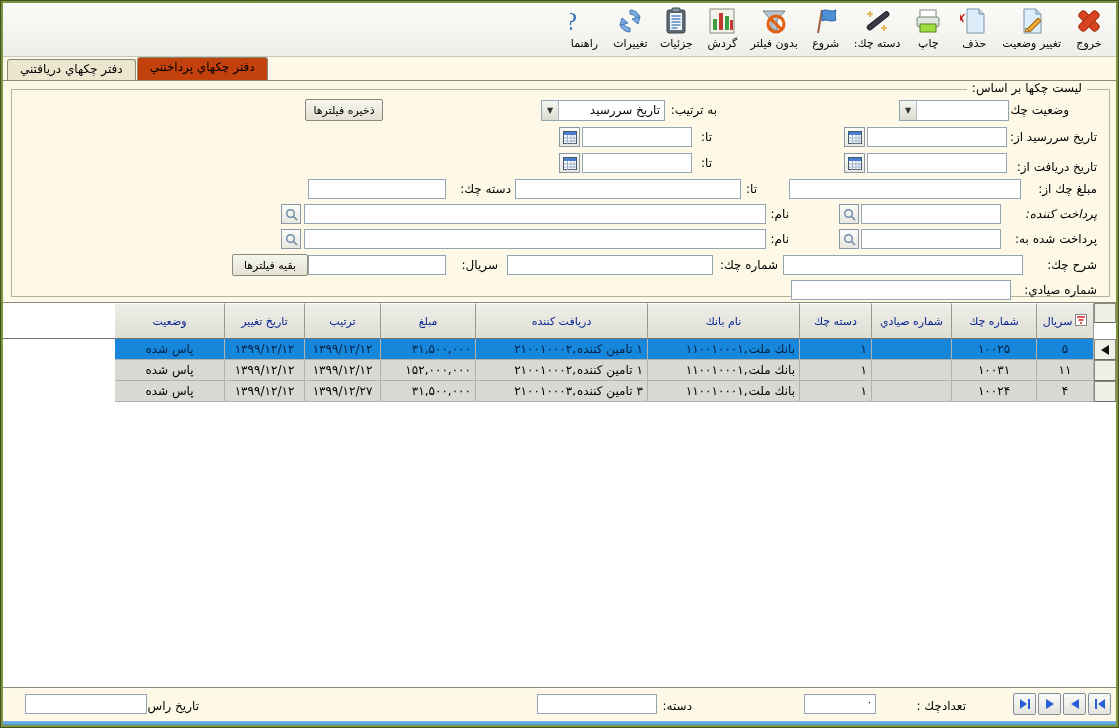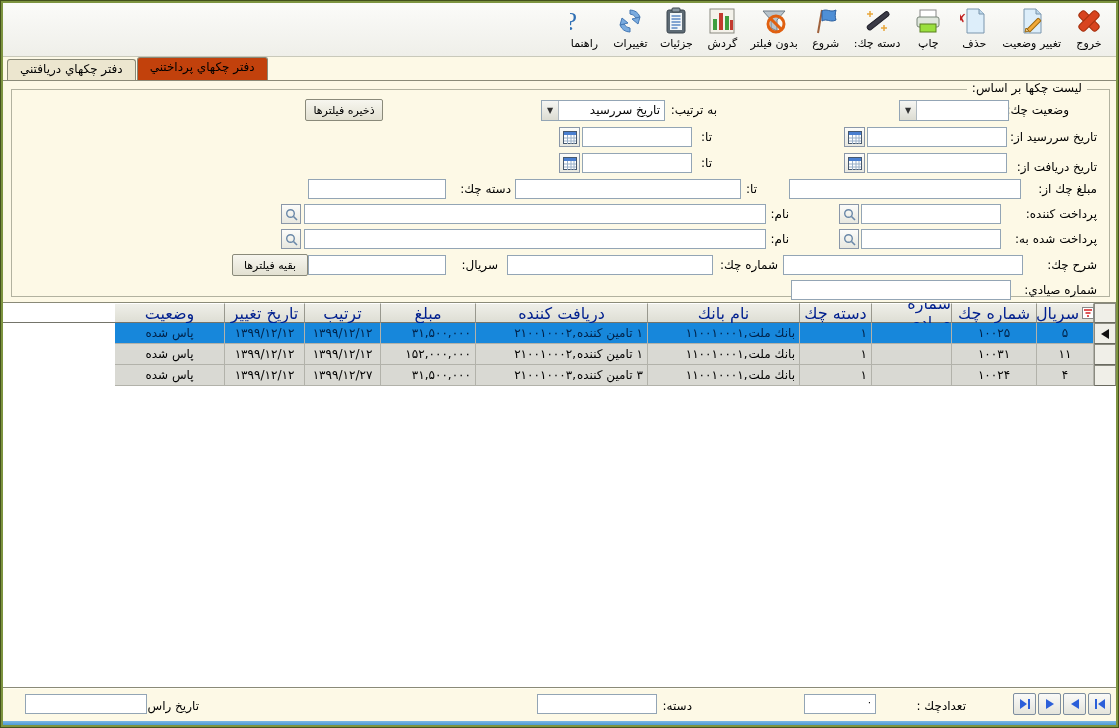--- a/index.html
+++ b/index.html
@@ -38,21 +38,21 @@
   .fi { position:absolute; height:20px; border:1px solid #93a5b5; background:#fff; font-family:inherit; font-size:12px; padding:0 3px; direction:rtl; }
   .combo { position:absolute; height:21px; border:1px solid #93a5b5; background:#fff; display:flex; direction:ltr; }
   .combo .drop { width:17px; background:linear-gradient(#f6f6f3,#dcdcd2); border-right:1px solid #aeb8c0; display:flex; align-items:center; justify-content:center; font-size:8px; color:#333; cursor:default; }
   .combo .val { flex:1; direction:rtl; padding:2px 4px; font-size:12px; white-space:nowrap; }
   .small-btn { position:absolute; height:22px; background:linear-gradient(#f7f6ef,#e3e1d2); border:1px solid #8a8a7a; border-radius:2px; font-size:11px; font-family:inherit; direction:rtl; cursor:default; }
   .icon-btn { position:absolute; width:21px; height:20px; background:linear-gradient(#fcfcfa,#e8e8e0); border:1px solid #8a97a8; display:flex; align-items:center; justify-content:center; cursor:default; }
 
   
   .grid-region { flex:1; background:#fff; border-top:1px solid #8a8a78; overflow:hidden; display:flex; flex-direction:column; }
   .grid-row { display:flex; direction:ltr; flex:0 0 auto; }
-  .hcell { height:20px; background:linear-gradient(#efefe9,#deded4); border-right:1px solid #98988e; border-bottom:1px solid #74746a; border-top:1px solid #fff; color:#001f8e; font-size:16px; display:flex; align-items:center; justify-content:center; direction:rtl; gap:3px; }
+  .hcell { height:36px; background:linear-gradient(#efefe9,#deded4); border-right:1px solid #98988e; border-bottom:1px solid #74746a; border-top:1px solid #fff; color:#001f8e; font-size:11px; display:flex; align-items:center; justify-content:center; direction:rtl; gap:3px; }
   .hspacer { flex:1; background:#fff; border-bottom:1px solid #74746a; }
   .cell { height:21px; border-right:1px solid #b2b2aa; border-bottom:1px solid #b2b2aa; font-size:12px; display:flex; align-items:center; justify-content:center; background:#d9d9d3; overflow:hidden; white-space:nowrap; }
   .cell.num { direction:ltr; }
   .cell.right { justify-content:flex-end; padding-left:3px; padding-right:4px; }
   .rspacer { flex:1; background:#fff; }
   .row.selected .cell { background:#1787db; color:#002147; }
   .marker-cell { width:22px; background:#f0efe8; border:1px solid #8a8a80; border-bottom-color:#6a6a60; display:flex; align-items:center; justify-content:center; }
   .tri-left { width:0; height:0; border-top:5px solid transparent; border-bottom:5px solid transparent; border-right:8px solid #111; }
   .c-status{width:110px}.c-chdate{width:80px}.c-due{width:76px}.c-amount{width:95px}
   .c-receiver{width:172px}.c-bank{width:152px}.c-book{width:72px}.c-sayad{width:80px}
@@ -265,21 +265,21 @@
           </svg>
       </span>
 
       <span class="fl" style="top:89px;right:12px;">مبلغ چك از:</span>
       <input class="fi" style="top: 89px; right: 88px; width: 232px;">
       <span class="fl" style="top:89px;right:352px;">تا:</span>
       <input class="fi" style="top: 89px; right: 368px; width: 226px;">
       <span class="fl" style="top:89px;right:598px;">دسته چك:</span>
       <input class="fi" style="top: 89px; right: 663px; width: 138px;">
 
-      <span class="fl" style="top:114px;right:12px;">پرداخت كننده:</span>
+      <span class="fl" style="top:114px;right:12px;font-style:italic;">پرداخت كننده:</span>
       <input class="fi" style="top: 114px; right: 108px; width: 140px;">
       <span class="icon-btn" style="top:114px;right:250px;width:20px;">
         <svg width="13" height="13" viewBox="0 0 13 13">
             <circle cx="5.5" cy="5.5" r="3.8" fill="none" stroke="#6a88a8" stroke-width="1.4"></circle>
             <path d="M8.5 8.5l3.5 3.5" stroke="#6a88a8" stroke-width="1.6"></path>
           </svg>
       </span>
       <span class="fl" style="top:114px;right:320px;">نام:</span>
       <input class="fi" style="top: 114px; right: 343px; width: 462px;">
       <span class="icon-btn" style="top:114px;right:808px;width:20px;">

